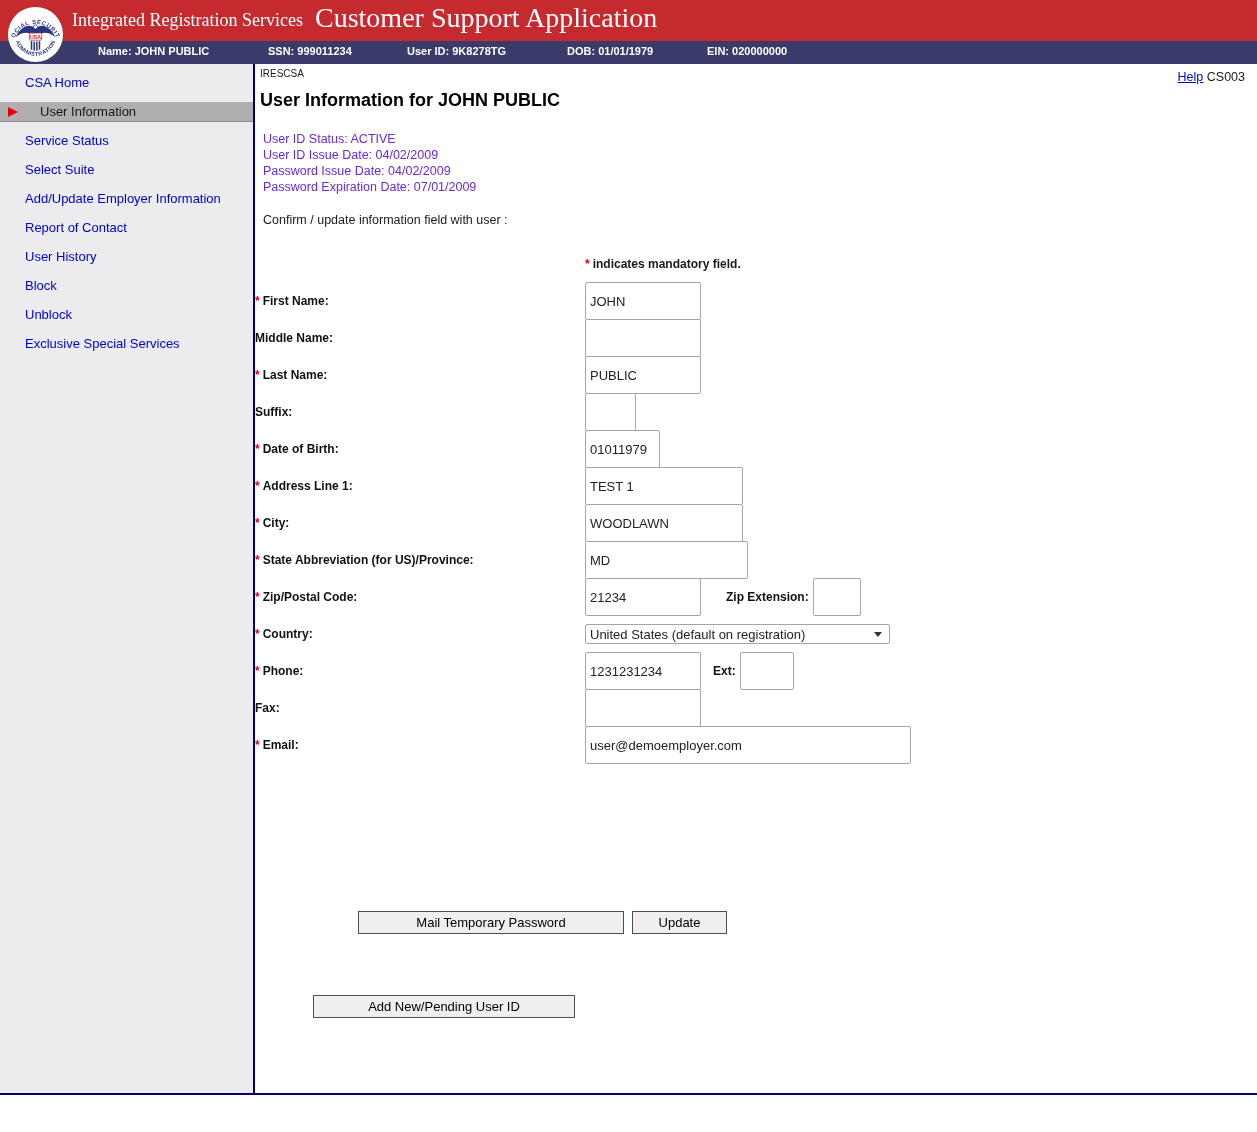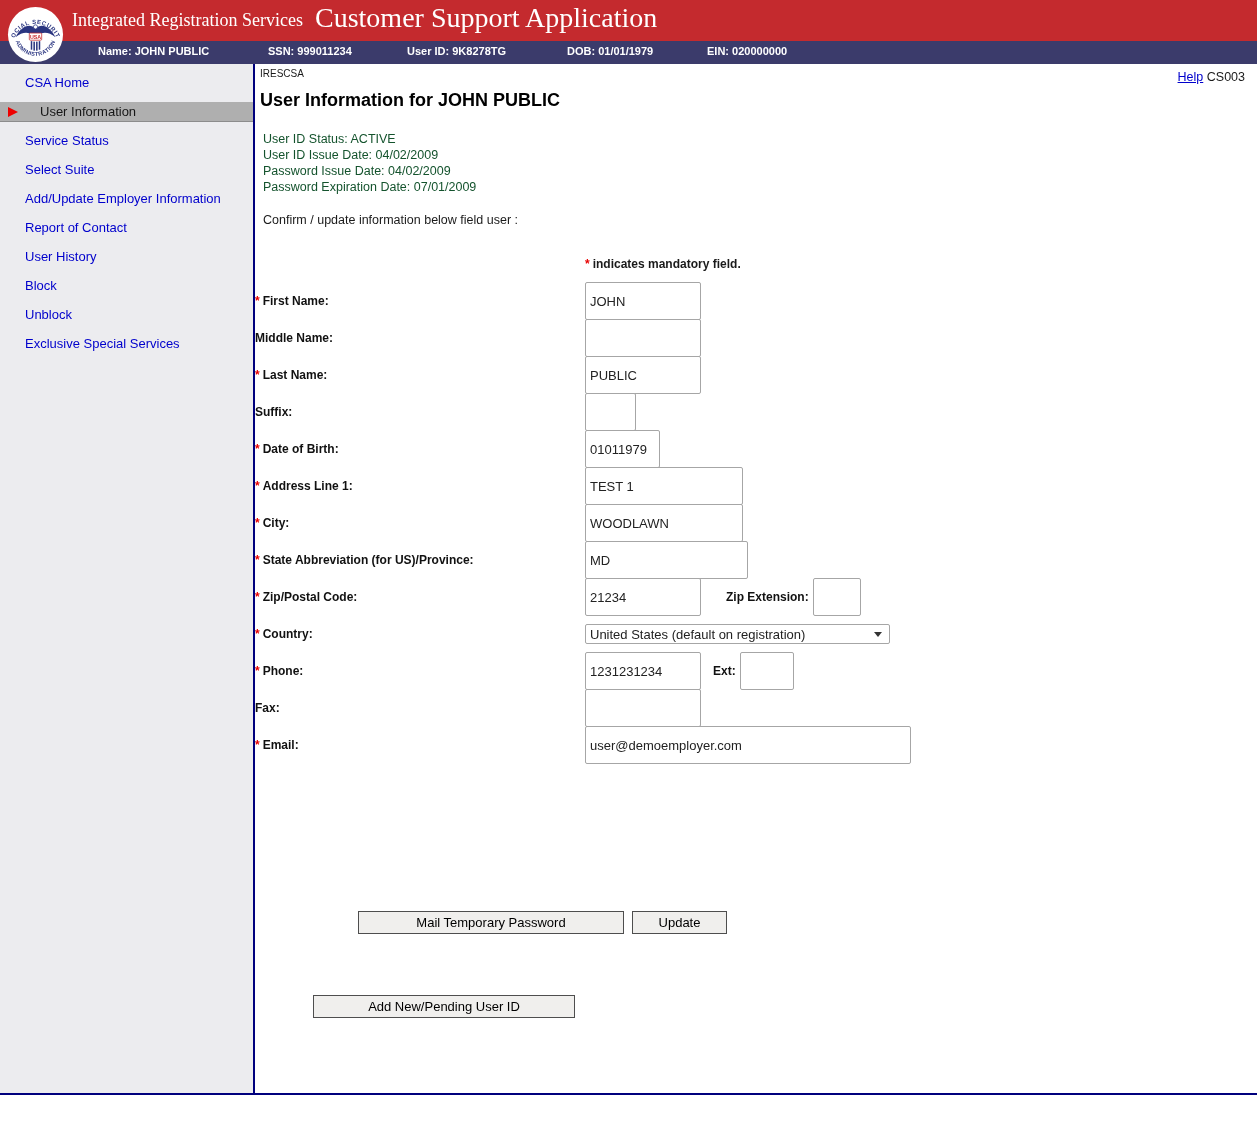--- a/index.html
+++ b/index.html
@@ -17,21 +17,21 @@
   .sidebar { position:absolute; left:0; top:64px; width:255px; height:1029px; background:#ececef; border-right:2px solid #00007d; padding-top:9px; }
   .nav-item { position:relative; display:block; height:20px; line-height:20px; margin-bottom:9px; padding-left:25px; font-size:13px; color:#0000cc; cursor:pointer; white-space:nowrap; }
   .nav-item.selected { background:#afafaf; border-bottom:1px solid #8c8c8c; color:#161616;padding-left:40px; }
   .sel-arrow { position:absolute; left:8px; top:5px; width:0; height:0; border-left:10px solid #ee0000; border-top:5px solid transparent; border-bottom:5px solid transparent; }
 
   .main { position:absolute; left:255px; top:64px; width:1002px; height:1029px; background:#ffffff; }
   .app-code { position:absolute; left:5px; top:4px; font-size:10px; color:#1a1a1a; }
   .help-box { position:absolute; right:12px; top:6px; font-size:12.5px; color:#1a1a1a; }
   .help-box a { color:#0000cc; text-decoration:underline; cursor:pointer; }
   .page-heading { position:absolute; left:5px; top:26px; font-size:18px; font-weight:bold; color:#000000; }
-  .status-block { position:absolute; left:8px; top:67px; font-size:12.5px; color:#14532d; line-height:16px; }
+  .status-block { position:absolute; left:8px; top:67px; font-size:12.5px; color:#6d28d9; line-height:16px; }
   .confirm-line { position:absolute; left:8px; top:149px; font-size:12.5px; color:#1a1a1a; }
   .note { position:absolute; left:330px; top:193px; font-size:12px; font-weight:bold; color:#1a1a1a; }
   .req { color:#e80000; font-weight:bold; margin-right:3px; }
 
   
   .form { position:absolute; left:0; top:227px; width:1002px; }
   .row { display:flex; align-items:center; height:20px; margin-bottom:17px; }
   .lbl { width:330px; padding-right:20px; text-align:left; font-size:12px; font-weight:bold; color:#111111; white-space:nowrap; }
   .inp { height:38px; border:1px solid #a6a6a6; border-radius:2px; padding:1px 4px; font-size:13px; color:#222222; font-family:"Liberation Sans", sans-serif; background:#ffffff; }
   .w116{width:116px;} .w51{width:51px;} .w75{width:75px;} .w158{width:158px;} .w163{width:163px;}
@@ -115,21 +115,21 @@
   </div>
   <div class="page-heading">User Information for JOHN PUBLIC</div>
 
   <div class="status-block">
     <div>User ID Status: ACTIVE</div>
     <div>User ID Issue Date: 04/02/2009</div>
     <div>Password Issue Date: 04/02/2009</div>
     <div>Password Expiration Date: 07/01/2009</div>
   </div>
 
-  <div class="confirm-line">Confirm / update information below field user :</div>
+  <div class="confirm-line">Confirm / update information field with user :</div>
 
   <div class="note">
     <span class="req">*</span><span>indicates mandatory field.</span>
   </div>
 
   <div class="form">
     <div class="row">
       <div class="lbl"><span class="req">*</span><span>First Name:</span></div>
       <input class="inp w116" value="JOHN" style="">
     </div>

